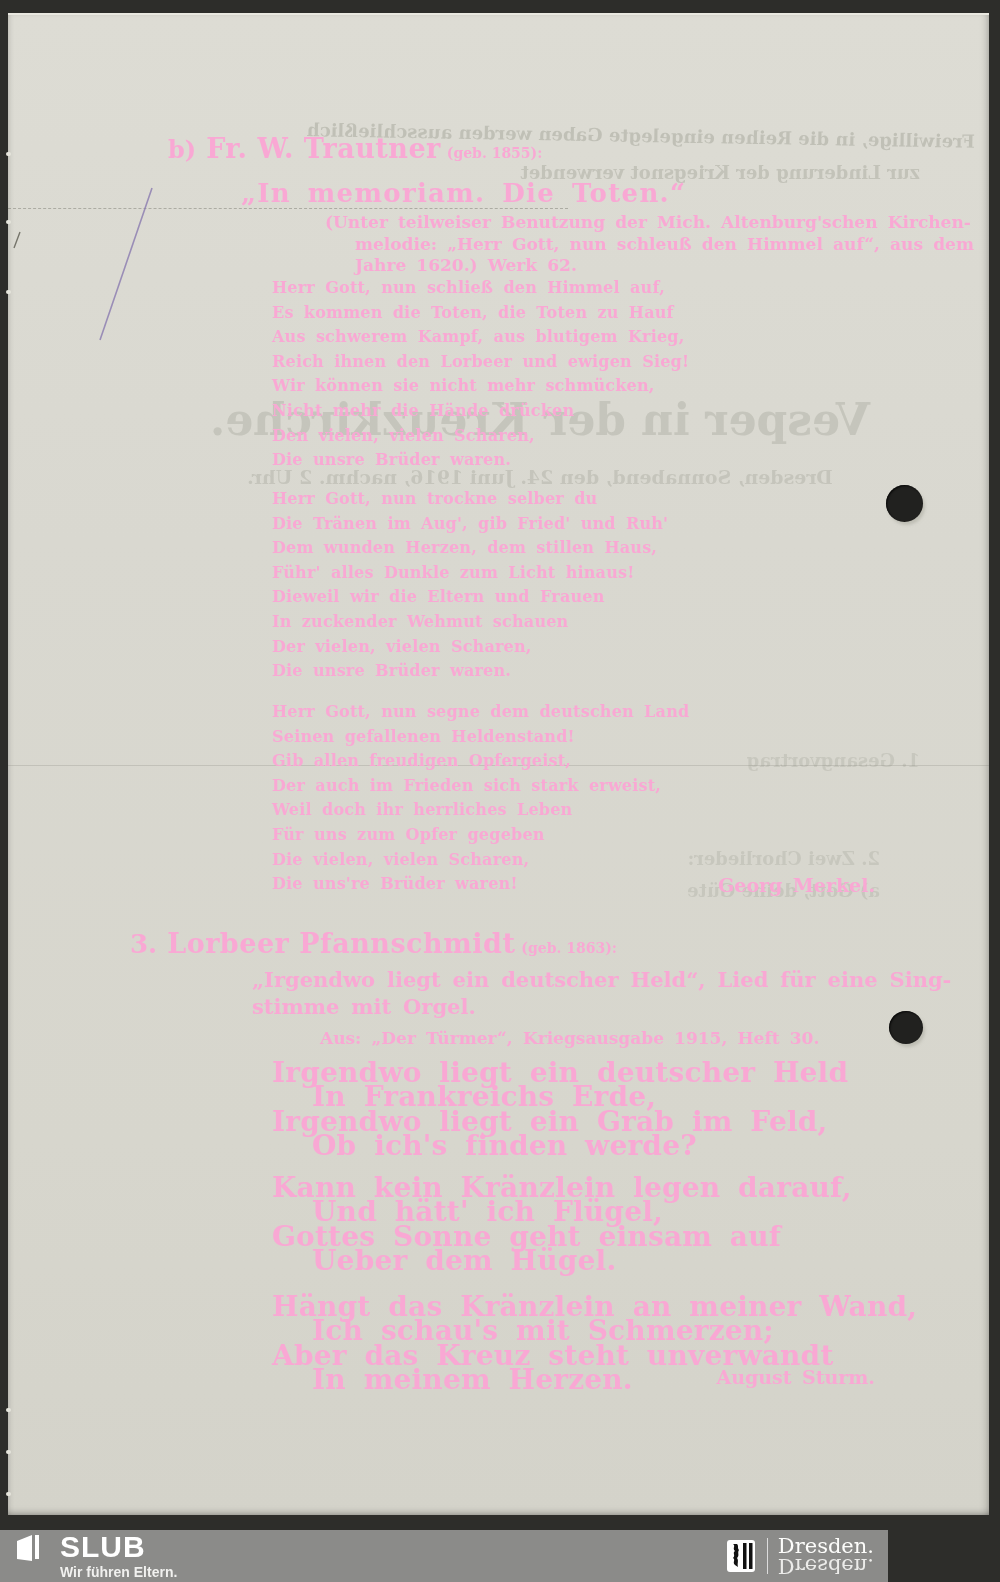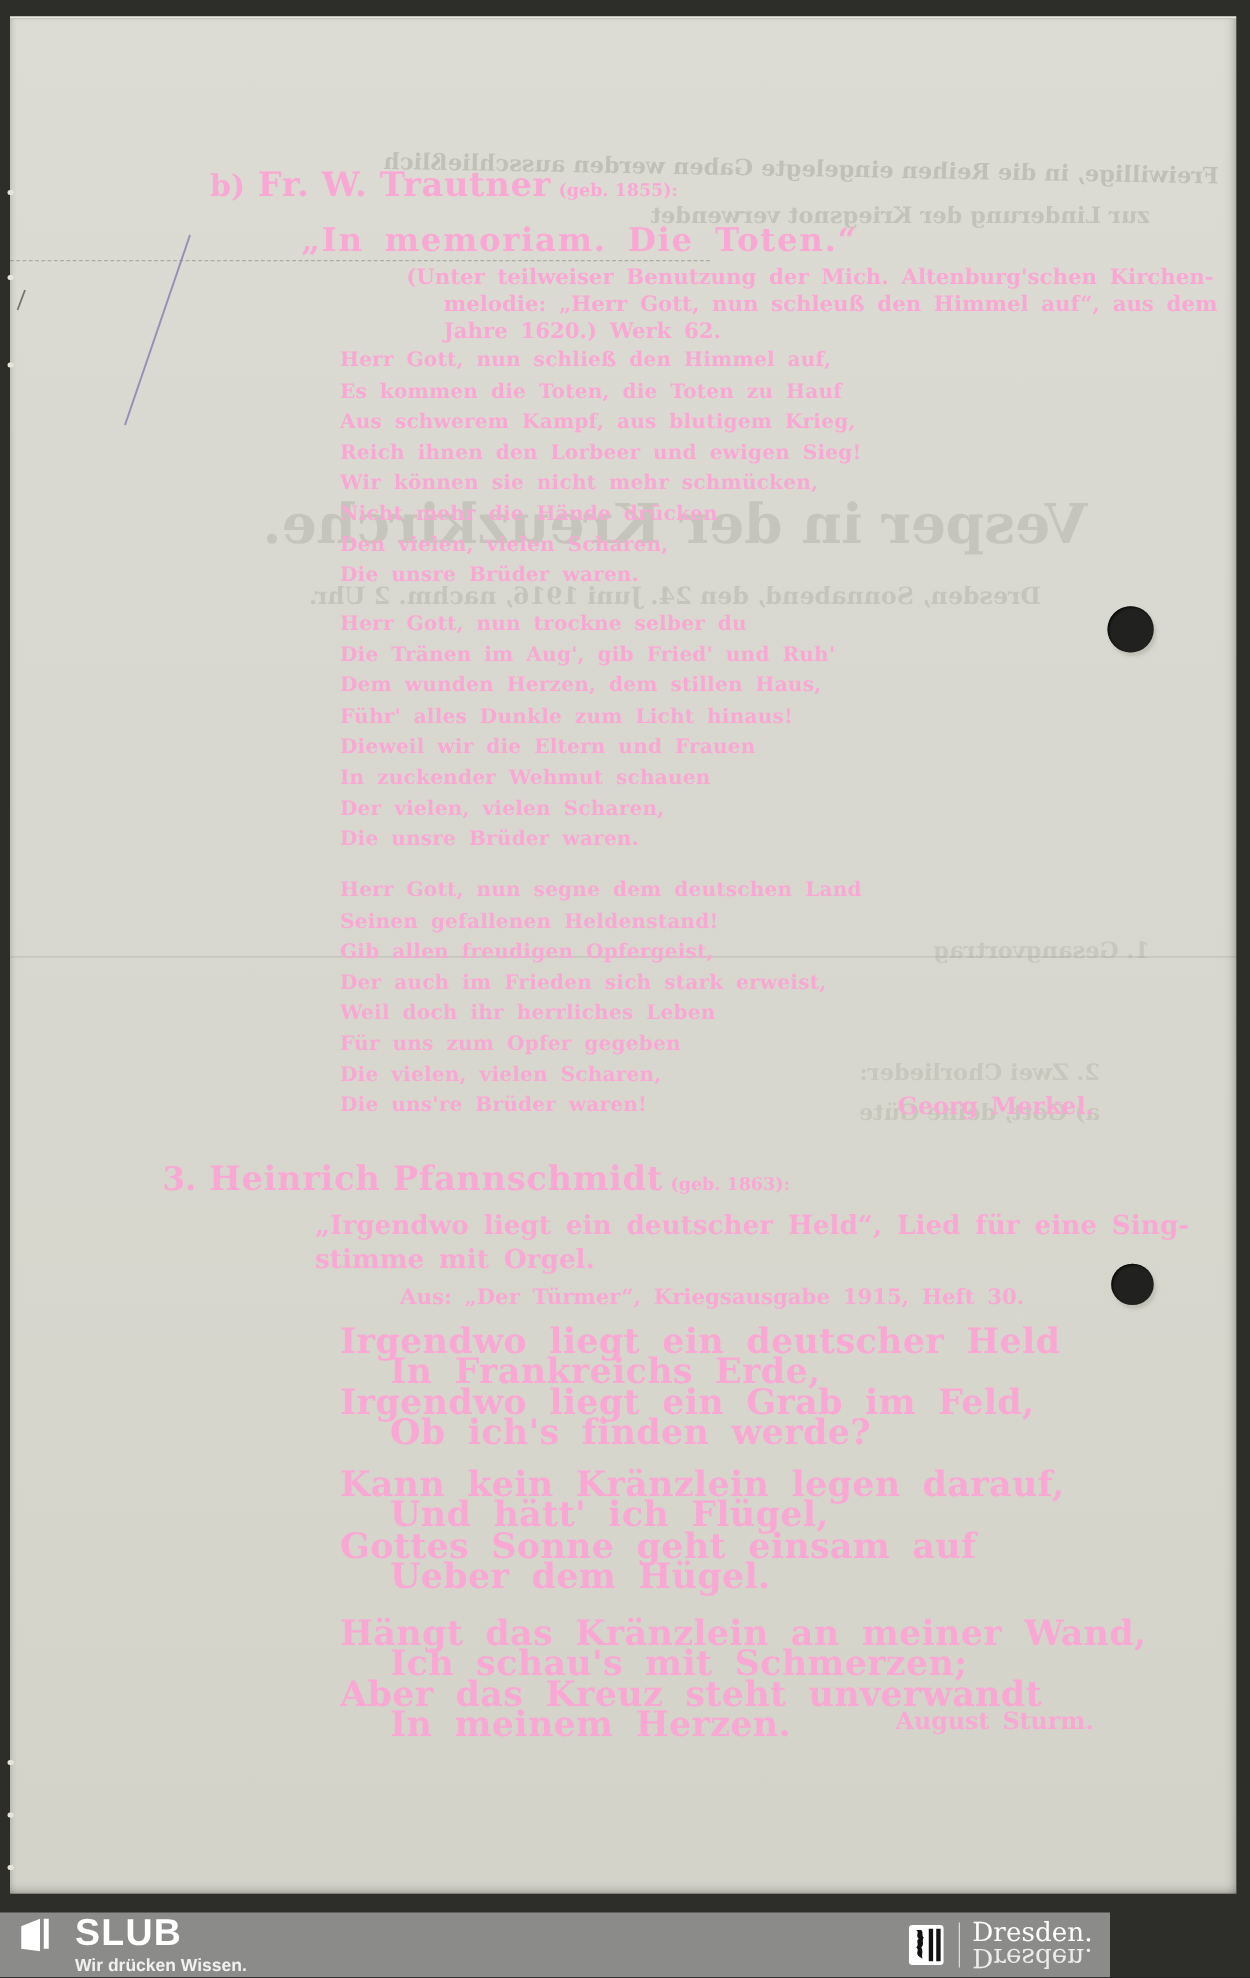--- a/index.html
+++ b/index.html
@@ -116,21 +116,21 @@
       <div class="line">Der auch im Frieden sich stark erweist,</div>
       <div class="line">Weil doch ihr herrliches Leben</div>
       <div class="line">Für uns zum Opfer gegeben</div>
       <div class="line">Die vielen, vielen Scharen,</div>
       <div class="line">Die uns're Brüder waren!</div>
     </div>
 
   <div class="abs ink attrib" style="left:700px; top:874px;">Georg Merkel.</div>
 
   <div class="abs ink" style="left:130px; top:928px;">
-    <span class="hdr-label" style="font-size:26px;">3.</span><span class="hdr-name">Heinrich Pfannschmidt</span><span class="hdr-dates">(geb. 1863):</span>
+    <span class="hdr-label" style="font-size:26px;">3.</span><span class="hdr-name">Lorbeer Pfannschmidt</span><span class="hdr-dates">(geb. 1863):</span>
   </div>
 
   <div class="abs ink subtitle-block" style="left:252px; top:966px;">
     <div class="line">„Irgendwo liegt ein deutscher Held“, Lied für eine Sing-</div>
     <div class="line">stimme mit Orgel.</div>
   </div>
 
   <div class="abs ink" style="left:320px; top:1028px; font-size:17px; word-spacing:.25em;">Aus: „Der Türmer“, Kriegsausgabe 1915, Heft 30.</div>
 
   <div class="abs ink poem poem2 alt-indent" style="left:272px; top:1061px;">
@@ -160,21 +160,21 @@
   <div class="bottombar">
     <div class="slub-block">
       <span>
         <svg width="30" height="34" viewBox="0 0 30 34">
           <polygon points="3,9 18,3 18,29 3,27" fill="#ffffff"></polygon>
           <rect x="21" y="3" width="4" height="24" fill="#ffffff"></rect>
         </svg>
       </span>
       <span class="slub-texts">
         <span class="slub-word">SLUB</span>
-        <span class="slub-tag">Wir drücken Wissen.</span>
+        <span class="slub-tag">Wir führen Eltern.</span>
       </span>
     </div>
 
     <div class="dresden-block">
       <span>
         <svg width="28" height="32" viewBox="0 0 28 32">
           <rect x="0" y="0" width="28" height="32" rx="3" fill="#ffffff"></rect>
           <rect x="16" y="3" width="3.5" height="26" fill="#111111"></rect>
           <rect x="22" y="3" width="3.5" height="26" fill="#111111"></rect>
           <path d="M6,4 C9,6 5,8 8,11 C5,13 9,15 6,18 C9,20 5,22 8,25 L11,27 C10,23 12,21 10,18 C13,15 10,13 12,10 C10,8 12,6 10,4 Z" fill="#111111"></path>

